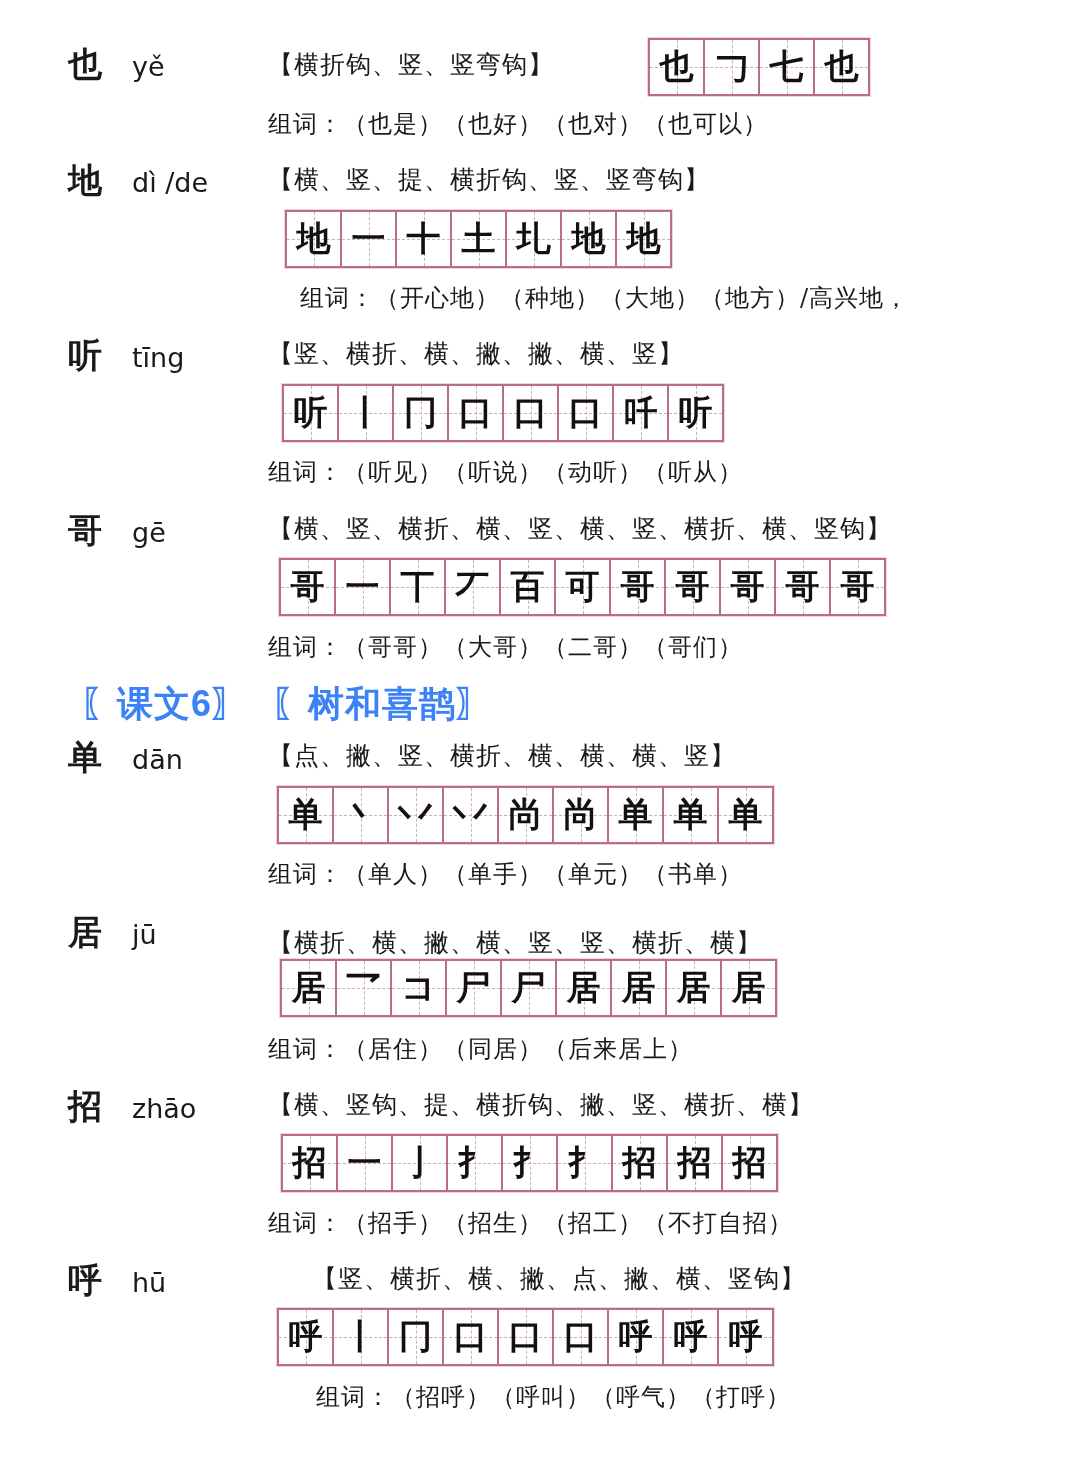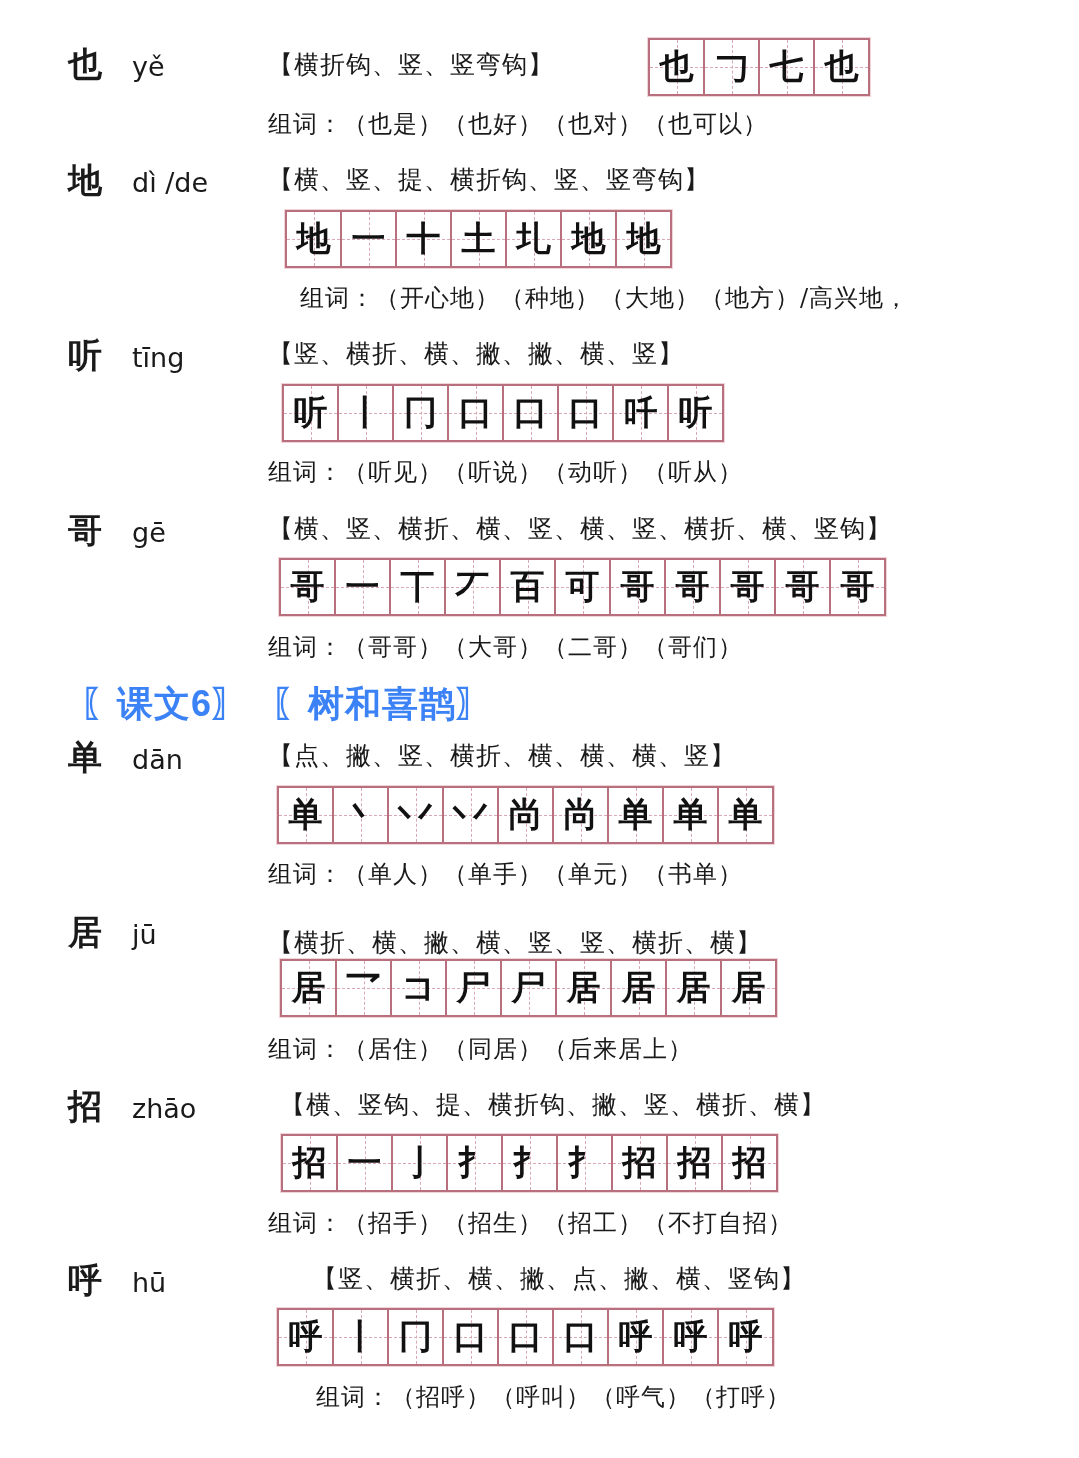--- a/index.html
+++ b/index.html
@@ -262,21 +262,21 @@
     </div>
   </div>
 <div class="abs words" style="left:268px;top:1032px;">
   <span>组词：</span><span>（居住）（同居）（后来居上）</span>
 </div>
 
 <div class="abs entry-head" style="left:68px;top:1086px;">
   <span class="head-char">招</span>
   <span class="pinyin">zhāo</span>
 </div>
-<div class="abs strokes" style="left:280px;top:1088px;text-align:center;">【横、竖钩、提、横折钩、撇、竖、横折、横】</div>
+<div class="abs strokes" style="left:268px;top:1088px;text-align:center;">【横、竖钩、提、横折钩、撇、竖、横折、横】</div>
 <div class="abs grid" style="left:281px;top:1134px;">
     <div class="cell">
       <span>招</span>
     </div>
     <div class="cell">
       <span>一</span>
     </div>
     <div class="cell">
       <span>亅</span>
     </div>

